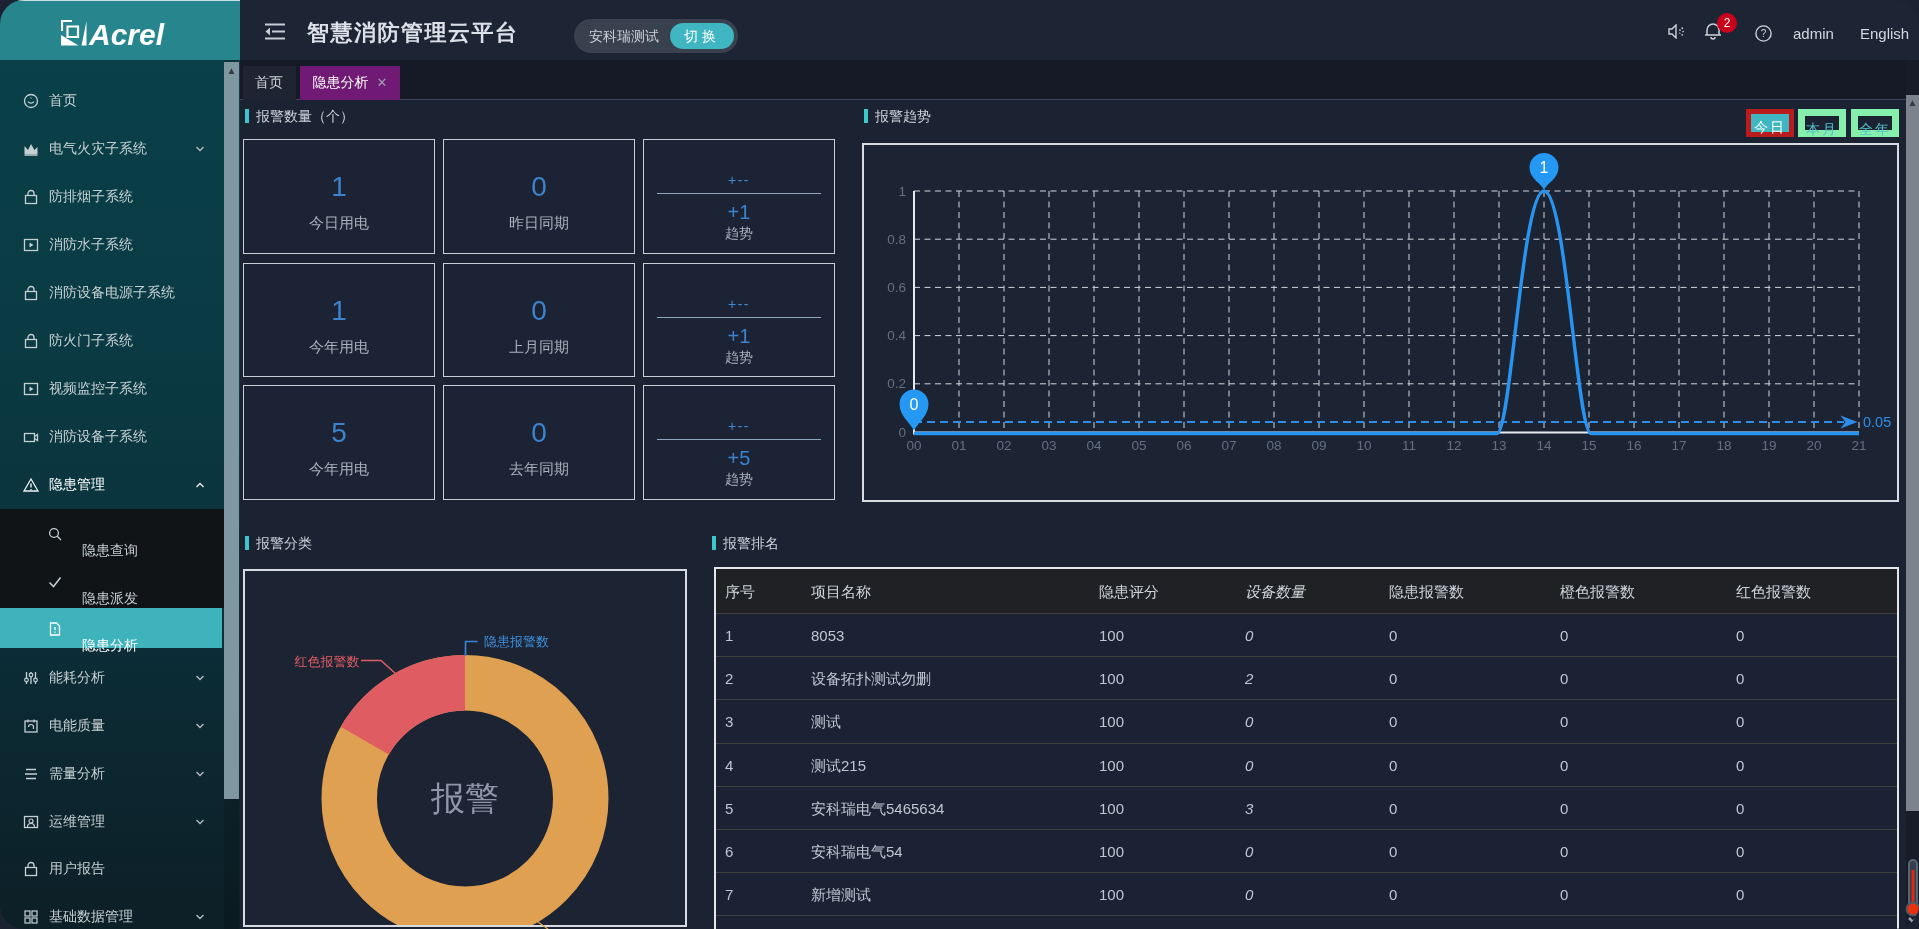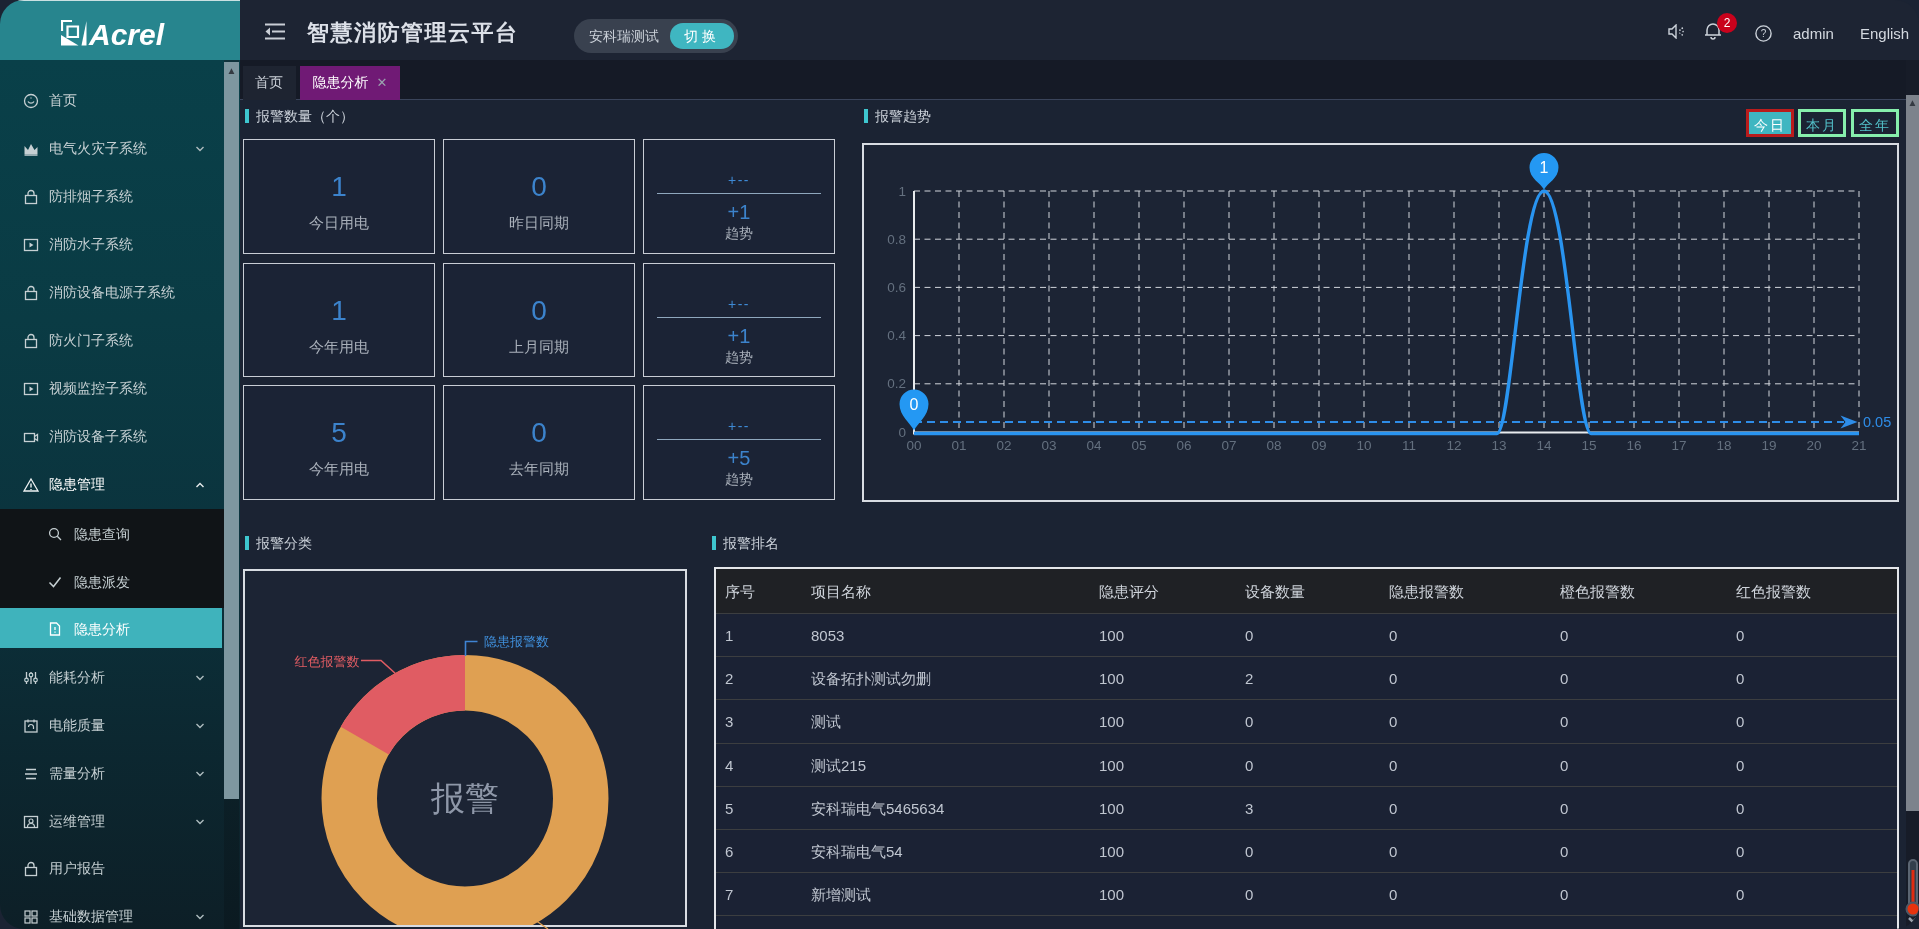--- a/index.html
+++ b/index.html
@@ -19,21 +19,21 @@
 #english { left:1860px; top:25px; font-size:15px; color:#d3d8df; }
 #badge { left:1717px; top:13px; width:20px; height:20px; border-radius:10px; background:#c9021c; color:#fff; font-size:12px; text-align:center; line-height:20px; }
 
 
 #sidebar { left:0; top:60px; width:240px; height:869px; background:linear-gradient(180deg,#094049 0%,#0a3b44 30%,#0b333d 55%,#0c2831 78%,#0d1f27 100%); }
 #submenubg { left:0; top:509px; width:224px; height:99px; background:#101417; }
 #activerow { left:0; top:608px; width:222px; height:40px; background:#3fb3bc; }
 .mi { position:absolute; left:0; width:224px; height:20px; color:#c6d0d3; font-size:14px; }
 .mi .txt { position:absolute; left:49px; top:0; }
 .mi .ic { position:absolute; left:23px; top:1px; width:16px; height:16px; }
-.mi.sub .txt { left:74px; }
+.mi.sub .txt { left:82px;margin-top:16px; }
 .mi.sub .ic { left:48px; width:14px; height:14px; }
 .mi .chev { position:absolute; left:194px; top:3px; width:12px; height:12px; }
 .mi.on { color:#ffffff; }
 
 #sbar-track { left:224px; top:60px; width:15px; height:869px; background:linear-gradient(180deg,#0f333c 0%,#0d2830 60%,#0b1a21 100%); }
 #sbar-thumb { left:224px; top:62px; width:15px; height:737px; background:#7e97a0; }
 
 
 #tabbar { left:240px; top:60px; width:1679px; height:40px; background:#151a26; border-bottom:1px solid #3a445a; }
 .tab { position:absolute; top:6px; height:34px; font-size:14px; text-align:center; }
@@ -47,32 +47,32 @@
 .card { position:absolute; background:#1b2335; border:1px solid #c9cdd5; }
 .card .num { position:absolute; width:100%; text-align:center; top:31px; font-size:28px; color:#3c83cc; }
 .card .lab { position:absolute; width:100%; text-align:center; top:74px; font-size:15px; color:#a9b0ba; }
 .tcard .pm  { position:absolute; width:100%; text-align:center; top:32px; font-size:14px; color:#3e89d4; letter-spacing:1.5px;}
 .tcard .ln  { position:absolute; left:13px; right:13px; top:53px; border-top:1.5px solid #8fa7bd; }
 .tcard .pv  { position:absolute; width:100%; text-align:center; top:61px; font-size:20px; color:#3c83cc; }
 .tcard .qs  { position:absolute; width:100%; text-align:center; top:85px; font-size:14px; color:#a9b0ba; }
 
 .panel { position:absolute; background:#1c2434; border:2px solid #d8dce2; }
 .btn { position:absolute; top:109px; width:48px; height:28px; font-size:14px; text-align:center; line-height:26px; letter-spacing:2px;}
-.btn.act { background:#3fb6c1; color:#fff; border:3px solid #b91c1c;}
-.btn.ghost { background:transparent; color:#53c1ca; border:3px solid #86efac; }
+.btn.act { background:#3fb6c1; color:#fff; border:5px solid #b91c1c;}
+.btn.ghost { background:transparent; color:#53c1ca; border:7px solid #86efac; }
 
 
 #tbl { left:714px; top:567px; width:1185px; height:363px; border:2px solid #e4e6ea; border-bottom:none; background:#161d2b; }
 #tbl .hrow { position:absolute; left:0; top:0; width:100%; height:49px; background:#1f2125; color:#d0d5dc; font-size:15px; }
 #tbl .row { position:absolute; left:0; width:100%; height:44px; border-top:1px solid #3c3e40; color:#c0c6d0; font-size:15px; }
 #tbl .row.odd { background:#1b2234; }
 #tbl .row.even { background:#1b2234; }
 #tbl .c { position:absolute; top:13px; }
 #tbl .hrow .c { top:14px; }
-.c1{left:9px;} .c2{left:95px;} .c3{left:383px;} .c4{left:529px;} .c5{left:673px;} .c6{left:844px;text-align:center;} .c7{left:1020px;}
+.c1{left:9px;} .c2{left:95px;} .c3{left:383px;} .c4{left:529px;font-style:italic;} .c5{left:673px;} .c6{left:844px;text-align:center;} .c7{left:1020px;}
 
 
 #mbar-track { left:1906px; top:60px; width:13px; height:869px; background:#171c28; }
 #mbar-thumb { left:1906px; top:95px; width:13px; height:716px; background:#7d838c; }
 .arrowglyph { font-size:10px; color:#343a42; text-align:center; width:100%; position:absolute; }
 </style>
 </head>
 <body>
 <div id="page">
 

